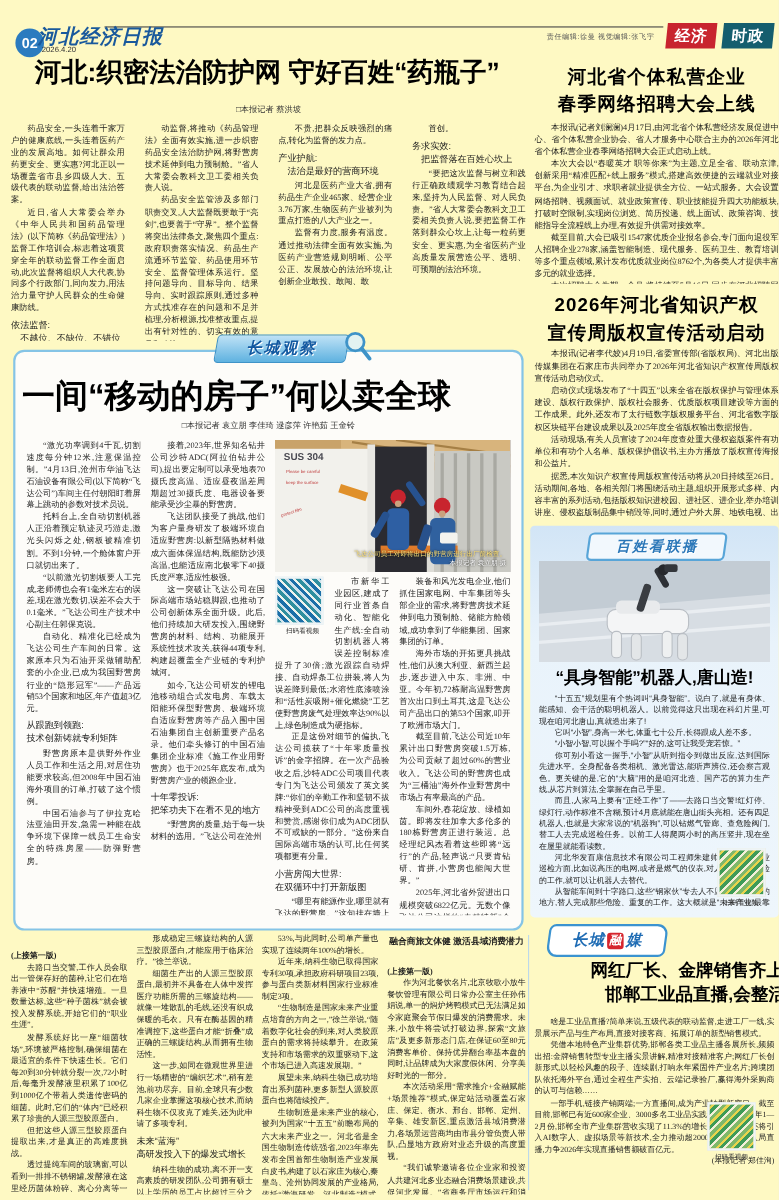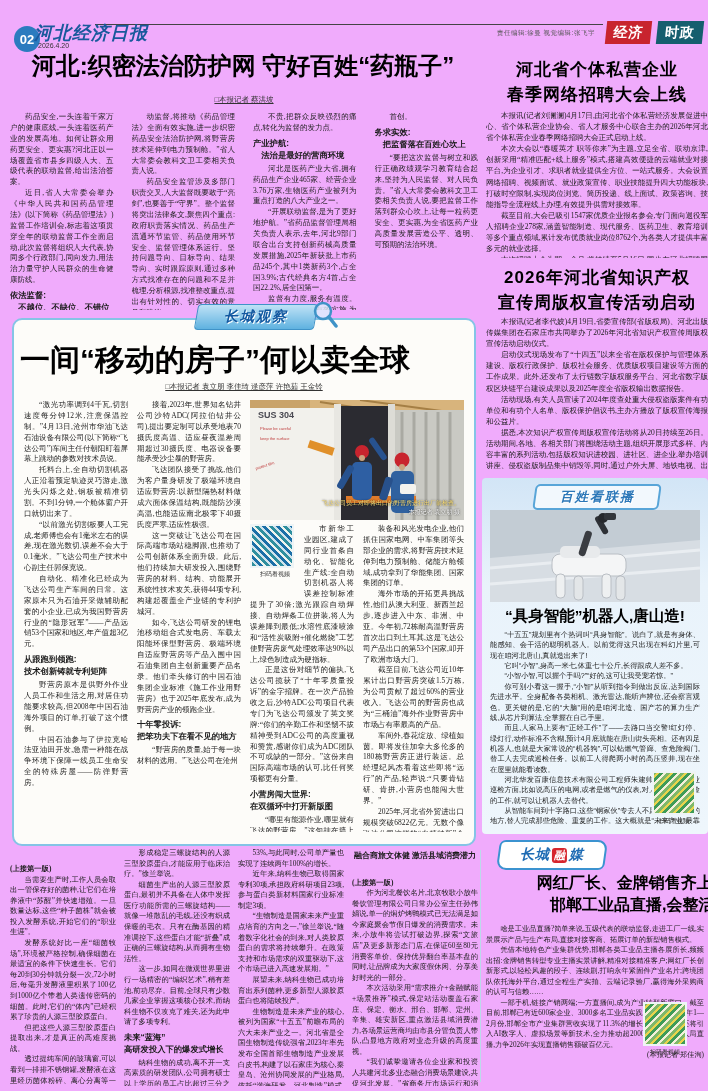--- a/index.html
+++ b/index.html
@@ -1,35 +1,35 @@
 <!DOCTYPE html>
 <html><head>
 <meta charset="utf-8">
 <style>
   html,body{margin:0;padding:0;}
   body{background:#e8e6e0;font-family:"Liberation Sans",sans-serif;}
-  #paper{position:relative;width:708px;height:1091px;margin:0 auto;background:#f0abfc;overflow:hidden;color:#1b1b1b;}
+  #paper{position:relative;width:708px;height:1091px;margin:0 auto;background:#fef9c3;overflow:hidden;color:#1b1b1b;}
   
   .top-rule{position:absolute;left:95px;top:24px;width:508px;height:1px;background:#444;}
   .pagenum{position:absolute;left:14px;top:26px;width:26px;height:26px;border-radius:50%;background:#2b7bbf;color:#fff;font-weight:bold;font-size:13px;display:flex;align-items:center;justify-content:center;}
   .brand{position:absolute;left:34px;top:21px;font-size:18px;font-weight:bold;font-style:italic;color:#19599c;letter-spacing:1px;font-family:"Liberation Serif",serif;}
   .date{position:absolute;left:38px;top:42px;font-size:7px;color:#333;}
   .editors{position:absolute;left:497px;top:29px;font-size:6.5px;color:#555;letter-spacing:.5px;}
   .sec-badge{position:absolute;top:21px;height:23px;line-height:23px;text-align:center;color:#fff;font-weight:bold;font-size:14px;transform:skewX(-6deg);letter-spacing:1px;}
   .badge-econ{left:606px;width:45px;background:#c8242e;}
   .badge-pol{left:657px;width:46px;background:#155e6e;}
   
   .h1-drug{position:absolute;left:8px;top:50px;width:470px;text-align:center;font-weight:bold;font-size:24px;letter-spacing:0;color:#000;font-family:"Liberation Sans",sans-serif;white-space:nowrap;}
-  .byline{color:#333;font-size:7.5px;text-align:center;text-decoration:underline;}
+  .byline{color:#333;font-size:7.5px;text-align:center;}
   .byline-drug{position:absolute;left:10px;top:95px;width:468px;}
   .cols-drug{position:absolute;left:10px;top:112px;width:468px;height:198px;display:flex;gap:18px;}
   .ncol{flex:1;overflow:hidden;font-size:7.5px;line-height:1.45;text-align:justify;font-family:"Liberation Serif",serif;color:#1c1c1c;}
   .blk{margin:0;}
   .t-p{text-indent:2em;}
-  .t-h{font-weight:bold;text-indent:0;white-space:pre-line;margin:3px 0;font-size:8.3px;font-family:"Liberation Sans",sans-serif;}
+  .t-h{font-weight:normal;text-indent:0;white-space:pre-line;margin:3px 0;font-size:8.3px;font-family:"Liberation Sans",sans-serif;}
   .t-tag{font-weight:bold;text-indent:0;margin-top:16px;}
   .t-credit{text-indent:0;text-align:right;}
   
   .obs-box{position:absolute;left:12px;top:318px;width:460px;height:524px;border:2px solid #85c4e6;border-radius:10px;background:#fdfcf9;}
   .obs-badge{position:absolute;left:196px;top:304px;width:118px;height:24px;background:linear-gradient(180deg,#bfe2f6,#5fb2e0);border:1px solid #3f93c8;border-radius:4px;transform:skewX(-10deg);display:flex;align-items:center;justify-content:center;z-index:5;}
   .obs-badge span{transform:skewX(10deg);font-weight:bold;font-style:italic;font-size:14px;color:#1258a0;text-shadow:1px 1px 0 #fff;letter-spacing:2px;}
   .obs-mag{position:absolute;left:312px;top:300px;z-index:6;}
   .obs-h{position:absolute;left:6px;top:20px;width:448px;text-align:left;font-weight:bold;font-size:30px;color:#000;white-space:nowrap;}
   .obs-byline{position:absolute;left:6px;top:62px;width:448px;}
   .obs-c1{position:absolute;left:10px;top:80px;width:104px;height:432px;}
@@ -99,21 +99,20 @@
     <div class="ncol">
         <div class="blk t-p">动监督,将推动《药品管理法》全面有效实施,进一步织密药品安全法治防护网,将野营房技术延伸到电力预制舱。”省人大常委会教科文卫工委相关负责人说。</div>
         <div class="blk t-p">药品安全监管涉及多部门职责交叉,人大监督既要敢于“亮剑”,也要善于“守界”。整个监督将突出法律条文,聚焦四个重点:政府职责落实情况、药品生产流通环节监管、药品使用环节安全、监督管理体系运行。坚持问题导向、目标导向、结果导向、实时跟踪原则,通过多种方式找准存在的问题和不足并梳理,分析根源,找准整改重点,提出有针对性的、切实有效的意见和建议。</div>
         <div class="blk t-p">值得一提的是,本次监督将充分发挥人大代表的主体作用,省市县乡四级人大、五级人大代表联动,既督“药瓶子”安不安全,也问“药方子”贵</div>
       </div>
     <div class="ncol">
         <div class="blk t-p">不贵,把群众反映强烈的痛点,转化为监督的发力点。</div>
         <div class="blk t-h">产业护航:
 　法治是最好的营商环境</div>
         <div class="blk t-p">河北是医药产业大省,拥有药品生产企业465家、经营企业3.76万家,生物医药产业被列为重点打造的八大产业之一。</div>
-        <div class="blk t-p">“开展联动监督,是为了更好地护航。”省药品监督管理局相关负责人表示,去年,河北9部门联合出台支持创新药械高质量发展措施,2025年新获批上市药品245个,其中1类新药3个,占全国3.9%;古代经典名方4首,占全国22.2%,居全国第一。</div>
         <div class="blk t-p">监督有力度,服务有温度。通过推动法律全面有效实施,为医药产业营造规则明晰、公平公正、发展放心的法治环境,让创新企业敢投、敢闯、敢</div>
       </div>
     <div class="ncol">
         <div class="blk t-p">首创。</div>
         <div class="blk t-h">务求实效:
 　把监督落在百姓心坎上</div>
         <div class="blk t-p">“要把这次监督与树立和践行正确政绩观学习教育结合起来,坚持为人民监督、对人民负责。”省人大常委会教科文卫工委相关负责人说,要把监督工作落到群众心坎上,让每一粒药更安全、更实惠,为全省医药产业高质量发展营造公平、透明、可预期的法治环境。</div>
       </div>
   </div>
 
@@ -209,21 +208,21 @@
         <div class="blk t-p">海外市场的开拓更具挑战性,他们从澳大利亚、新西兰起步,逐步进入中东、非洲、中亚。今年初,72栋耐高温野营房首次出口到土耳其,这是飞达公司产品出口的第53个国家,叩开了欧洲市场大门。</div>
         <div class="blk t-p">截至目前,飞达公司近10年累计出口野营房突破1.5万栋,为公司贡献了超过60%的营业收入。飞达公司的野营房也成为“三桶油”海外作业野营房中市场占有率最高的产品。</div>
         <div class="blk t-p">车间外,春花绽放、绿植如茵。即将发往加拿大多伦多的180栋野营房正进行装运。总经理纪风杰看着这些即将“远行”的产品,轻声说:“只要肯钻研、肯拼,小营房也能闯大世界。”</div>
         <div class="blk t-p">2025年,河北省外贸进出口规模突破6822亿元。无数个像飞达公司这样的“专精特新”企业成为拉动外贸增长的重要力量。他们用专注创新的韧劲,在全球市场为“中国制造”拼出了更广阔的天地。</div>
       </div>
   </div>
 
   <div class="bl-cols">
     <div class="bl-c">
         <div class="blk t-tag">(上接第一版)</div>
-        <div class="blk t-p">当需要生产时,工作人员会取出一管保存好的菌种,让它们在培养液中“苏醒”并快速增殖。一旦数量达标,这些“种子菌株”就会被投入发酵系统,开始它们的“职业生涯”。</div>
+        <div class="blk t-p">去路口当交警,工作人员会取出一管保存好的菌种,让它们在培养液中“苏醒”并快速增殖。一旦数量达标,这些“种子菌株”就会被投入发酵系统,开始它们的“职业生涯”。</div>
         <div class="blk t-p">发酵系统好比一座“细菌牧场”,环境被严格控制,确保细菌在最适宜的条件下快速生长。它们每20到30分钟就分裂一次,72小时后,每毫升发酵液里积累了100亿到1000亿个带着人类遗传密码的细菌。此时,它们的“体内”已经积累了珍贵的人源三型胶原蛋白。</div>
         <div class="blk t-p">但把这些人源三型胶原蛋白提取出来,才是真正的高难度挑战。</div>
         <div class="blk t-p">透过提纯车间的玻璃窗,可以看到一排排不锈钢罐,发酵液在这里经历菌体粉碎、离心分离等一系列复杂工序,人源三型胶原蛋白的纯度一步步被提升。然后,来到最难的一关:蛋白质折叠。</div>
       </div>
     <div class="bl-c">
         <div class="blk t-p">形成稳定三螺旋结构的人源三型胶原蛋白,才能应用于临床治疗。”徐兰举说。</div>
         <div class="blk t-p">细菌生产出的人源三型胶原蛋白,最初并不具备在人体中发挥医疗功能所需的三螺旋结构——就像一堆散乱的毛线,还没有织成保暖的毛衣。只有在酶基因的精准调控下,这些蛋白才能“折叠”成正确的三螺旋结构,从而拥有生物活性。</div>
         <div class="blk t-p">这一步,如同在微观世界里进行一场精密的“编织艺术”,稍有差池,前功尽弃。目前,全球只有少数几家企业掌握这项核心技术,而纳科生物不仅攻克了难关,还为此申请了多项专利。</div>
         <div class="blk t-h">未来“蓝海”
 高研发投入下的爆发式增长</div>

